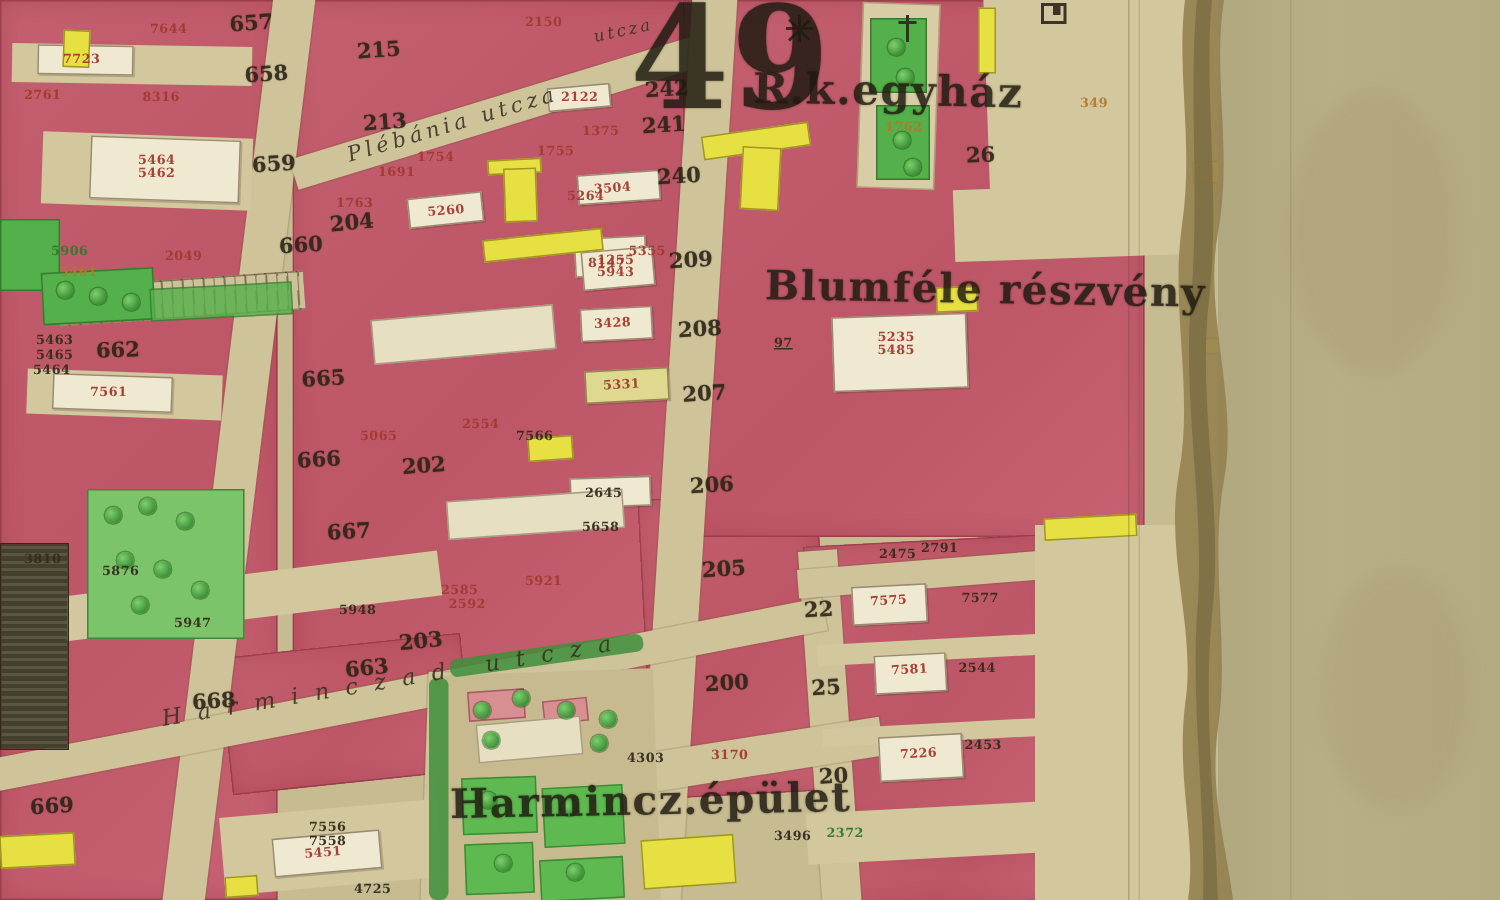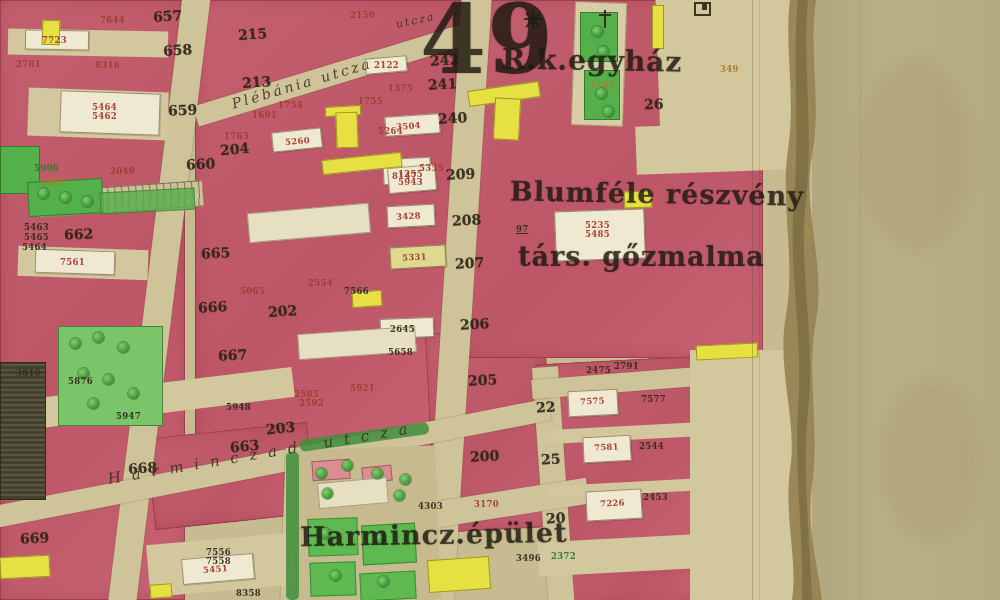--- a/index.html
+++ b/index.html
@@ -224,21 +224,21 @@
       <span class="pn c-black" style="left: 24px; top: 222px; transform: rotate(0deg);">5463</span>
       <span class="pn c-black" style="left: 24px; top: 232px; transform: rotate(0deg);">5465</span>
       <span class="pn c-black" style="left: 22px; top: 242px; transform: rotate(0deg);">5464</span>
       <span class="pn c-black" style="left: 16px; top: 368px; transform: rotate(0deg);">3810</span>
       <span class="pn c-black" style="left: 68px; top: 376px; transform: rotate(0deg);">5876</span>
       <span class="pn c-black" style="left: 116px; top: 411px; transform: rotate(0deg);">5947</span>
       <span class="pn c-black" style="left: 226px; top: 402px; transform: rotate(0deg);">5948</span>
       <span class="pn c-black" style="left: 206px; top: 547px; transform: rotate(0deg);">7556</span>
       <span class="pn c-black" style="left: 206px; top: 556px; transform: rotate(0deg);">7558</span>
       <span class="pn c-red" style="left: 203px; top: 564px; transform: rotate(-5deg);">5451</span>
-      <span class="pn c-black" style="left: 236px; top: 588px; transform: rotate(0deg);">8358</span>
+      <span class="pn c-black" style="left: 236px; top: 588px; transform: rotate(0deg);">4725</span>
       <span class="pn c-red" style="left: 350px; top: 10px; transform: rotate(0deg);">2150</span>
       <span class="pn c-red" style="left: 374px; top: 60px; transform: rotate(0deg);">2122</span>
       <span class="pn c-red" style="left: 388px; top: 83px; transform: rotate(0deg);">1375</span>
       <span class="pn c-red" style="left: 278px; top: 100px; transform: rotate(0deg);">1754</span>
       <span class="pn c-red" style="left: 358px; top: 96px; transform: rotate(0deg);">1755</span>
       <span class="pn c-red" style="left: 252px; top: 110px; transform: rotate(0deg);">1691</span>
       <span class="pn c-red" style="left: 224px; top: 131px; transform: rotate(0deg);">1763</span>
       <span class="pn c-red" style="left: 285px; top: 136px; transform: rotate(-5deg);">5260</span>
       <span class="pn c-red" style="left: 378px; top: 126px; transform: rotate(0deg);">5264</span>
       <span class="pn c-red" style="left: 396px; top: 121px; transform: rotate(-4deg);">3504</span>
@@ -269,19 +269,18 @@
       <span class="pn c-black" style="left: 639px; top: 441px; transform: rotate(0deg);">2544</span>
       <span class="pn c-red" style="left: 600px; top: 498px; transform: rotate(-3deg);">7226</span>
       <span class="pn c-black" style="left: 643px; top: 492px; transform: rotate(0deg);">2453</span>
       <span class="pn c-black" style="left: 516px; top: 553px; transform: rotate(0deg);">3496</span>
       <span class="pn c-green" style="left: 551px; top: 551px; transform: rotate(0deg);">2372</span>
       <span class="pn c-black" style="left: 418px; top: 501px; transform: rotate(0deg);">4303</span>
       <span class="pn c-red" style="left: 474px; top: 499px; transform: rotate(0deg);">3170</span>
       <span class="tl" style="left: 420px; top: -16px; font-size: 95px; transform: rotate(0deg);">49</span>
       <span class="tl" style="left: 502px; top: 44px; font-size: 28px; transform: rotate(1deg);">R.k.egyház</span>
       <span class="tl" style="left: 510px; top: 178px; font-size: 27px; transform: rotate(1deg);">Blumféle részvény</span>
-      <span class="tl" style="left: 518px; top: 241px; font-size: 27px; transform: rotate(0deg);">társ. gőzmalma</span>
       <span class="tl" style="left: 300px; top: 519px; font-size: 27px; transform: rotate(-1deg);">Harmincz.épület</span>
       <span class="sl" style="left: 232px; top: 96px; font-size: 14px; letter-spacing: 3px; transform: rotate(-16.5deg);">Plébánia utcza</span>
       <span class="sl" style="left: 108px; top: 470px; font-size: 15px; letter-spacing: 11px; transform: rotate(-9.5deg);">Harminczad utcza</span>
       <span class="sl" style="left: 396px; top: 18px; font-size: 11px; letter-spacing: 2px; transform: rotate(-12deg);">utcza</span>
     </div>
 </div>
 
 </body></html>

